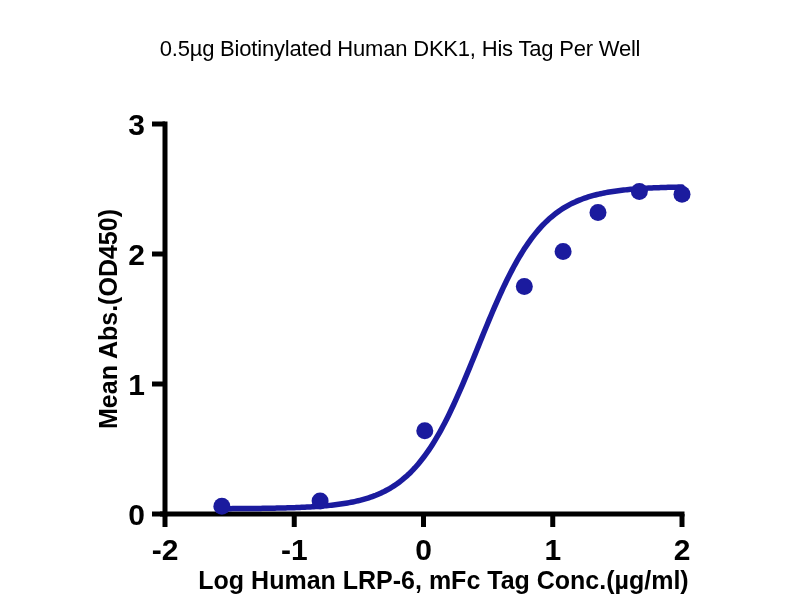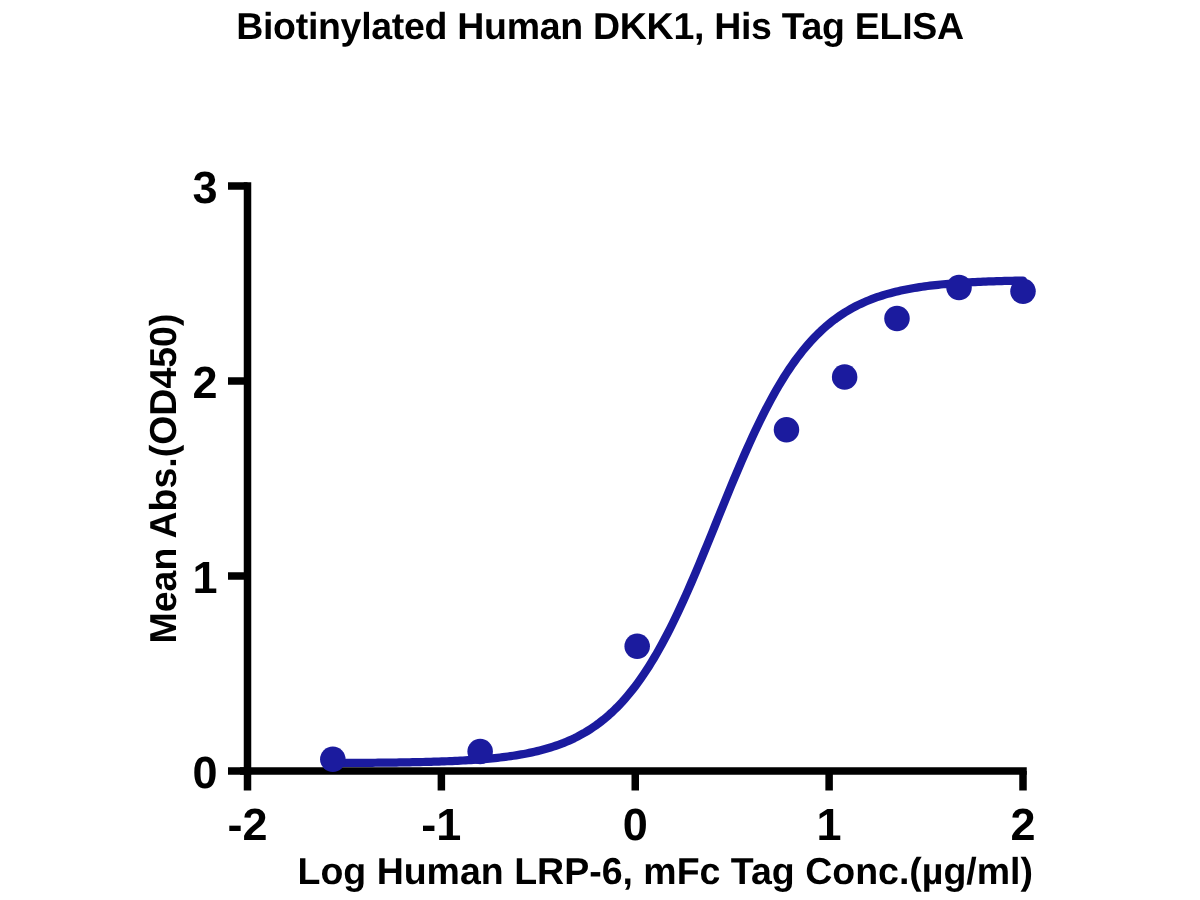--- a/index.html
+++ b/index.html
@@ -53,21 +53,21 @@
     font-size: 25px;
     font-weight: bold;
     fill: #000000;
   }
 </style>
 </head>
 <body>
 
 <div id="root">
 
-  <div class="title">Biotinylated Human DKK1, His Tag ELISA</div>
+  <div class="subtitle">0.5µg Biotinylated Human DKK1, His Tag Per Well</div>
 
   <svg id="plot-svg" width="800" height="600">
     <g id="axes-layer">
         <line x1="165" y1="124" x2="165" y2="514" stroke="#000" stroke-width="5" stroke-linecap="square"></line>
         <line x1="162.5" y1="514" x2="682" y2="514" stroke="#000" stroke-width="5" stroke-linecap="square"></line>
         <line x1="152" y1="514" x2="165" y2="514" stroke="#000" stroke-width="5"></line>
         <line x1="152" y1="384" x2="165" y2="384" stroke="#000" stroke-width="5"></line>
         <line x1="152" y1="254" x2="165" y2="254" stroke="#000" stroke-width="5"></line>
         <line x1="152" y1="124" x2="165" y2="124" stroke="#000" stroke-width="5"></line>
         <line x1="165" y1="514" x2="165" y2="527" stroke="#000" stroke-width="5"></line>

